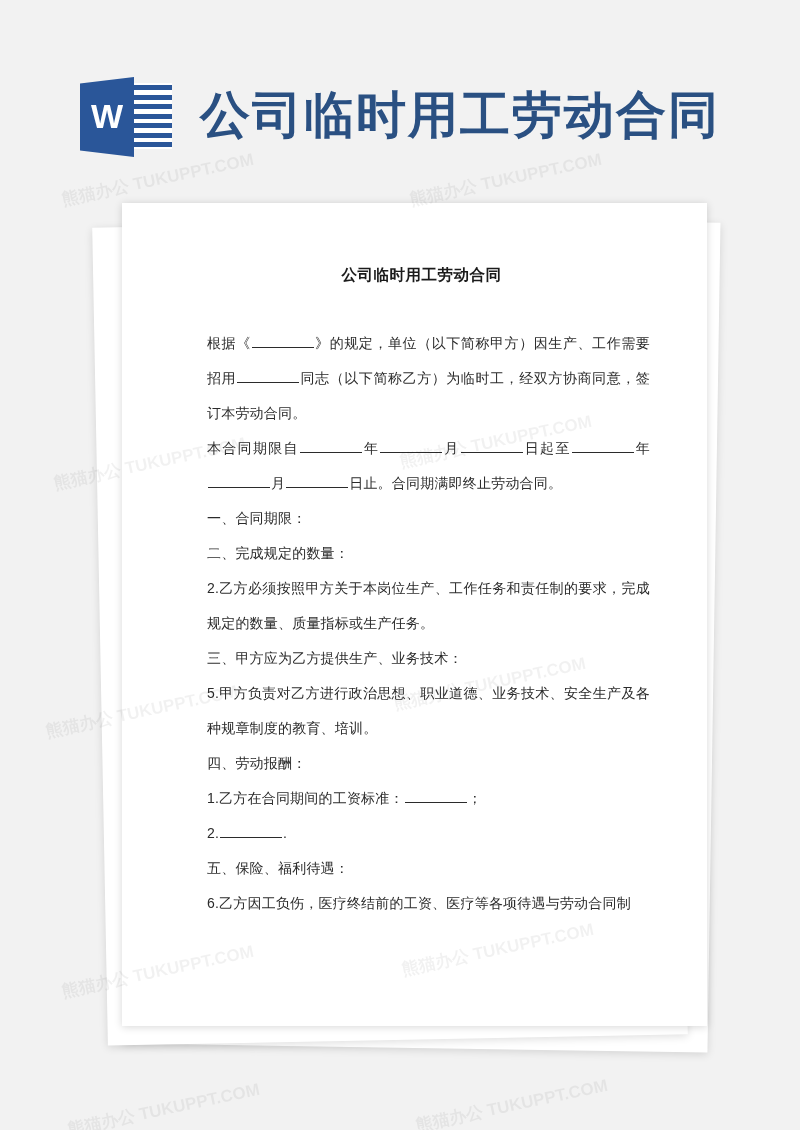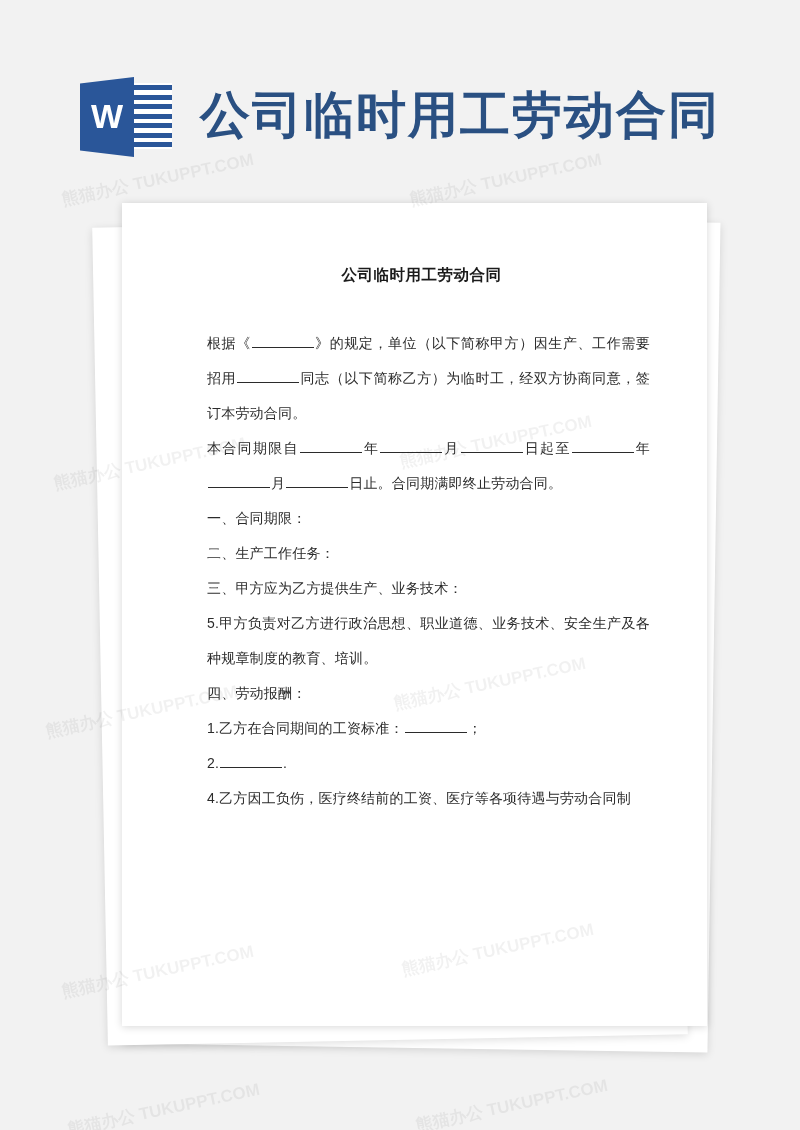--- a/index.html
+++ b/index.html
@@ -205,27 +205,29 @@
   <div class="sheet" id="sheet-back-2"></div>
   <div class="sheet" id="sheet-back-1"></div>
 
   <div class="sheet" id="sheet-main">
     <div id="page-body">
       <div id="contract-title">公司临时用工劳动合同</div>
       <div id="paragraphs">
           <div class="para" id="p-intro">根据《<span class="blank w-long"></span>》的规定，单位（以下简称甲方）因生产、工作需要招用<span class="blank w-long"></span>同志（以下简称乙方）为临时工，经双方协商同意，签订本劳动合同。</div>
           <div class="para" id="p-s1-body">本合同期限自<span class="blank w-long"></span>年<span class="blank w-long"></span>月<span class="blank w-long"></span>日起至<span class="blank w-long"></span>年<span class="blank w-long"></span>月<span class="blank w-long"></span>日止。合同期满即终止劳动合同。</div>
           <div class="para" id="p-s1-heading">一、合同期限：</div>
-          <div class="para" id="p-s2-heading">二、生产工作任务：</div>
+          <div class="para" id="p-s2-heading">二、完成规定的数量：</div>
+          <div class="para" id="p-s2-item2">2.乙方必须按照甲方关于本岗位生产、工作任务和责任制的要求，完成规定的数量、质量指标或生产任务。</div>
           <div class="para" id="p-s3-heading">三、甲方应为乙方提供生产、业务技术：</div>
           <div class="para" id="p-s3-item1">5.甲方负责对乙方进行政治思想、职业道德、业务技术、安全生产及各种规章制度的教育、培训。</div>
           <div class="para" id="p-s4-heading">四、劳动报酬：</div>
           <div class="para" id="p-s4-item1">1.乙方在合同期间的工资标准：<span class="blank w-long"></span>；</div>
           <div class="para" id="p-s4-item2">2.<span class="blank w-long"></span>.</div>
-          <div class="para" id="p-s5-item1">4.乙方因工负伤，医疗终结前的工资、医疗等各项待遇与劳动合同制</div>
+          <div class="para" id="p-s5-heading">五、保险、福利待遇：</div>
+          <div class="para" id="p-s5-item1">6.乙方因工负伤，医疗终结前的工资、医疗等各项待遇与劳动合同制</div>
         </div>
     </div>
   </div>
 
   <div id="watermark-layer">
       <div class="wm" style="left: 60px; top: 168px;">熊猫办公 TUKUPPT.COM</div>
       <div class="wm" style="left: 408px; top: 168px;">熊猫办公 TUKUPPT.COM</div>
       <div class="wm" style="left: 52px; top: 452px;">熊猫办公 TUKUPPT.COM</div>
       <div class="wm" style="left: 398px; top: 430px;">熊猫办公 TUKUPPT.COM</div>
       <div class="wm" style="left: 44px; top: 700px;">熊猫办公 TUKUPPT.COM</div>

